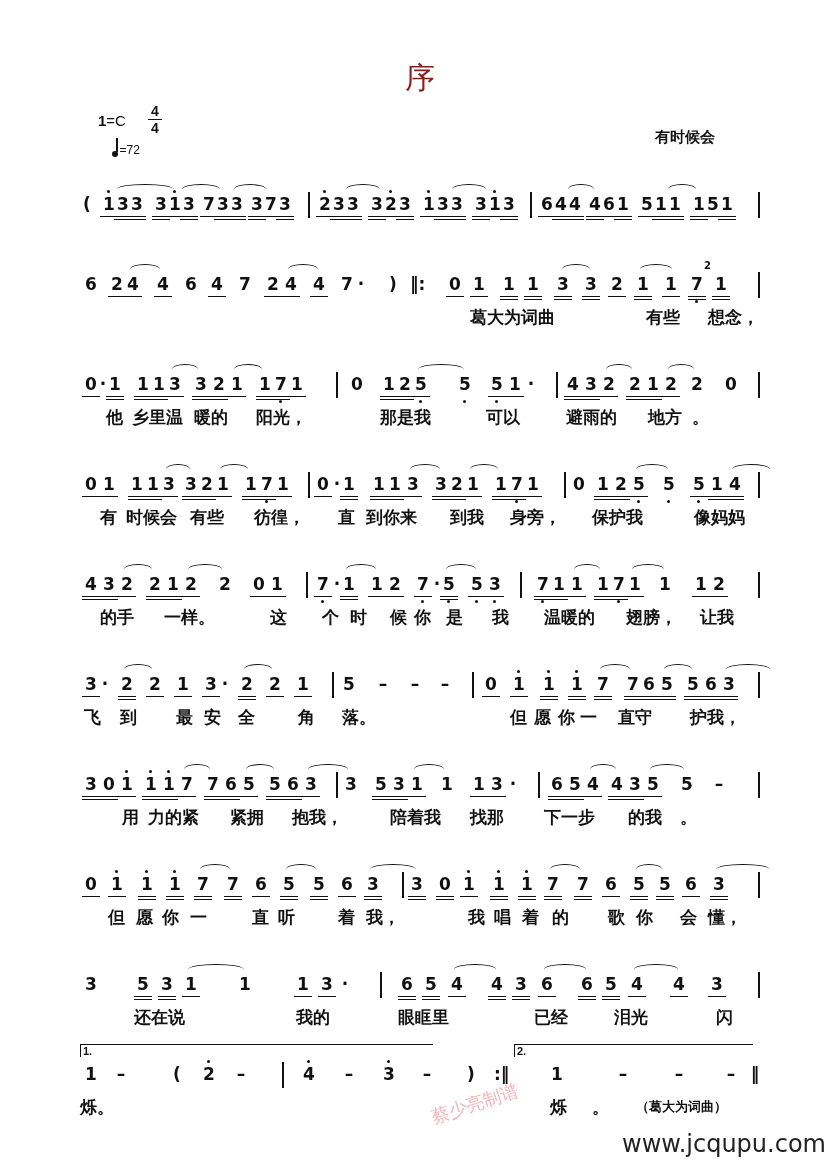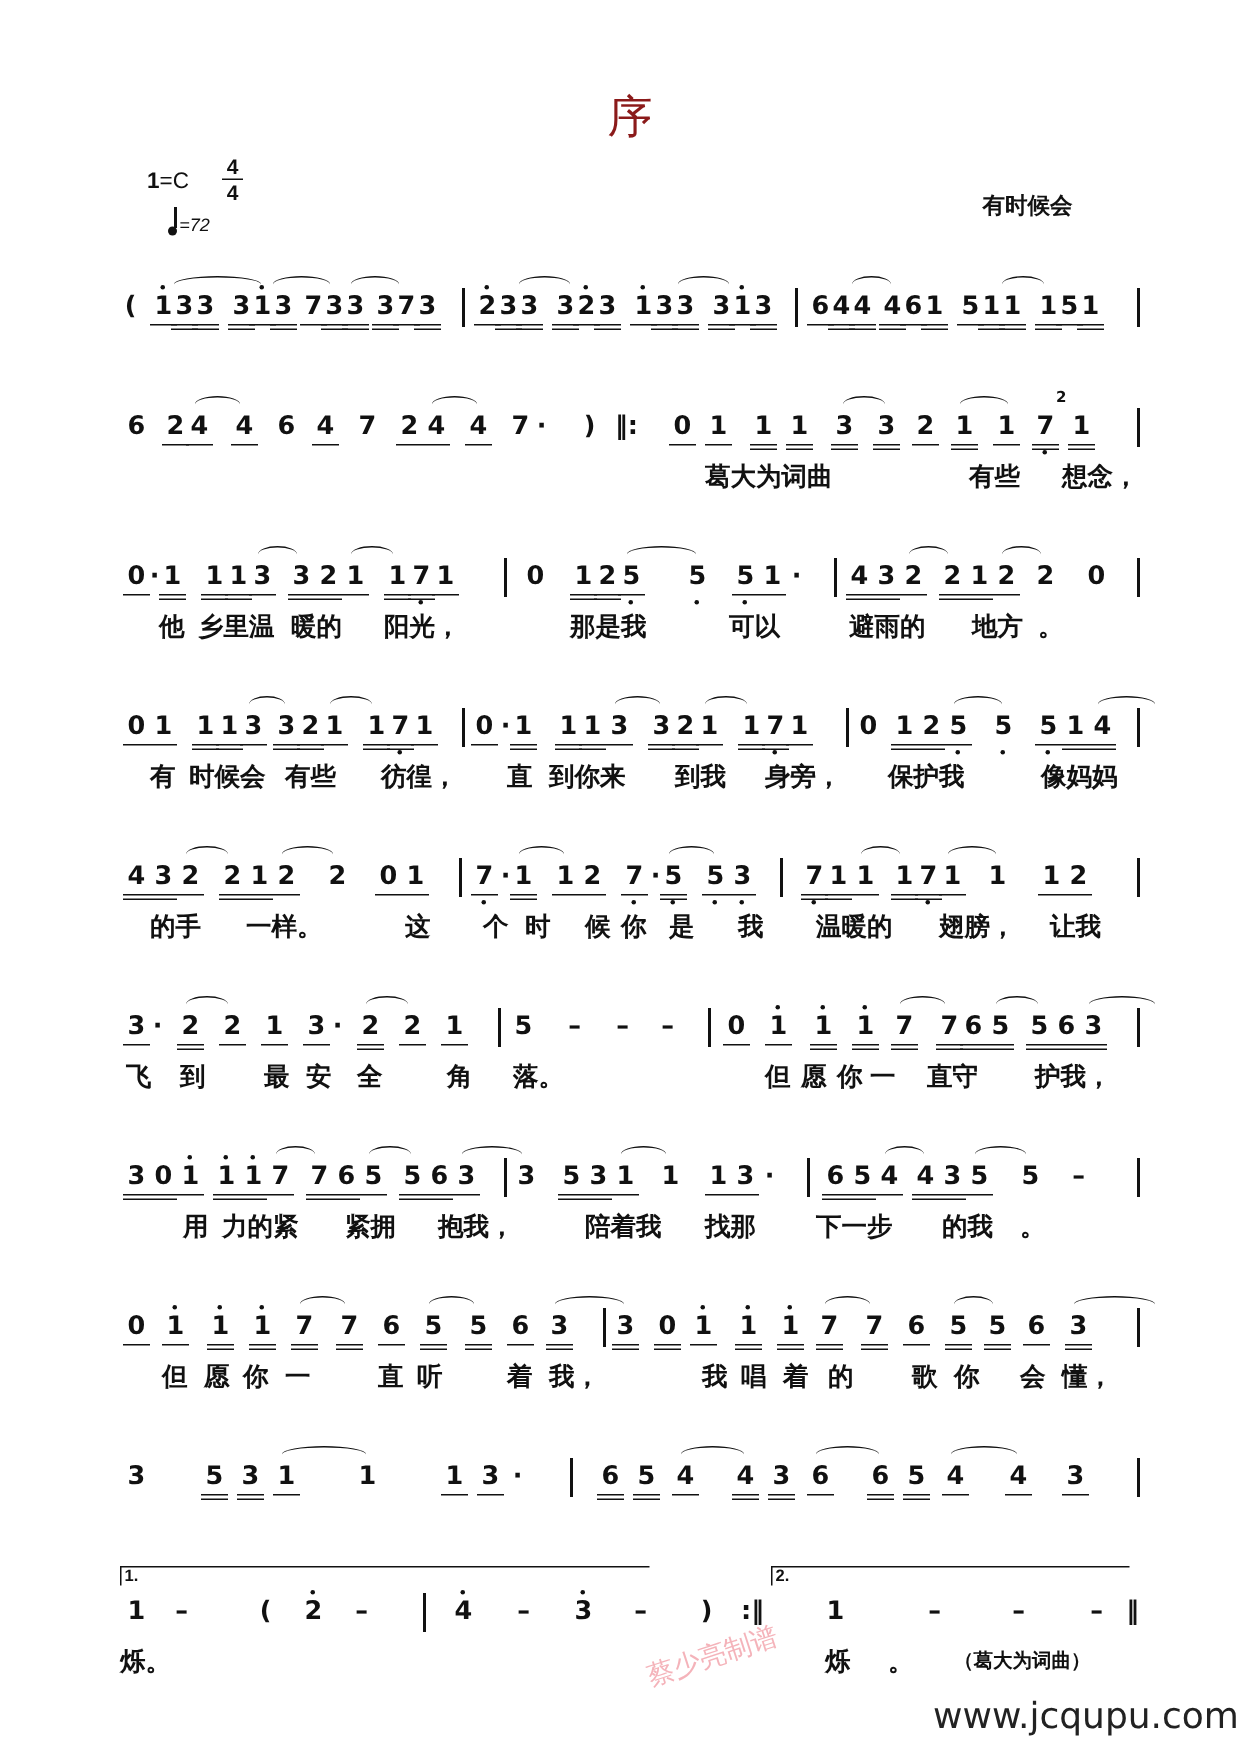--- a/index.html
+++ b/index.html
@@ -5,21 +5,21 @@
   html, body { margin:0; padding:0; }
   body { width:840px; height:1168px; background:#ffffff; position:relative; overflow:hidden;
          font-family:"Liberation Sans", sans-serif; color:#111; }
   .title { position:absolute; left:0; width:840px; top:58px; text-align:center; font-size:30px;
            color:#8b1a1a; font-family:"DejaVu Sans", sans-serif; }
   .key { position:absolute; left:98px; top:112px; font-size:15px; font-weight:bold; }
   .key .eq { font-weight:normal; }
   .timesig { position:absolute; left:148px; top:104px; font-size:14px; font-weight:bold; line-height:14px;
              text-align:center; width:14px; }
   .timesig .bar { border-top:1.5px solid #111; margin:1px 0; }
-  .tempo { position:absolute; left:112px; top:140px; font-size:12px;font-style:italic; }
+  .tempo { position:absolute; left:112px; top:140px; font-size:12px; }
   .tempo .note { display:inline-block; width:6px; height:6px; background:#111; border-radius:50%; position:relative; top:3px; }
   .tempo .stem { display:inline-block; width:1.5px; height:14px; background:#111; position:relative; left:-2px; top:-2px; }
   .credit { position:absolute; left:655px; top:128px; font-size:15px; font-weight:bold; font-family:"DejaVu Sans", sans-serif; }
 
   .row { position:absolute; left:80px; width:690px; height:60px; }
   .notes { position:absolute; left:0; top:0; height:30px; width:690px; font-size:17px; font-weight:bold;
            font-family:"DejaVu Sans", sans-serif; }
   .tok { position:absolute; top:6px; text-align:center; width:14px; }
   .tok.ul1::after { content:""; position:absolute; left:-2px; right:-2px; bottom:-3px; border-bottom:1.3px solid #111; }
   .tok.ul2::after { content:""; position:absolute; left:-2px; right:-2px; bottom:-3px; border-bottom:1.3px solid #111; }
@@ -487,20 +487,28 @@
         <span class="tok ul2" style="left: 524px;">5</span>
         <span class="tok ul1" style="left: 550px;">4</span>
         <span class="tok ul1" style="left: 592px;">4</span>
         <span class="tok ul1" style="left: 630px;">3</span>
         <div class="barline" style="left: 678px;"></div>
         <div class="tie" style="left: 108px; width: 56px; top: -4px;"></div>
         <div class="tie" style="left: 374px; width: 42px; top: -4px;"></div>
         <div class="tie" style="left: 464px; width: 42px; top: -4px;"></div>
         <div class="tie" style="left: 554px; width: 44px; top: -4px;"></div>
       </div>
+      <div class="lyrics">
+        <span class="ly" style="left: 54px;">还在说</span>
+        <span class="ly" style="left: 216px;">我的</span>
+        <span class="ly" style="left: 318px;">眼眶里</span>
+        <span class="ly" style="left: 454px;">已经</span>
+        <span class="ly" style="left: 534px;">泪光</span>
+        <span class="ly" style="left: 636px;">闪</span>
+      </div>
     </div>
     <div class="row" style="top: 1058px;">
       <div class="notes">
         <span class="tok" style="left: 4px;">1</span>
         <span class="tok" style="left: 34px;">–</span>
         <span class="tok" style="left: 90px;">(</span>
         <span class="tok" style="left: 122px;">2<span class="dot-above"></span></span>
         <span class="tok" style="left: 154px;">–</span>
         <div class="barline" style="left: 202px;"></div>
         <span class="tok" style="left: 222px;">4<span class="dot-above"></span></span>

